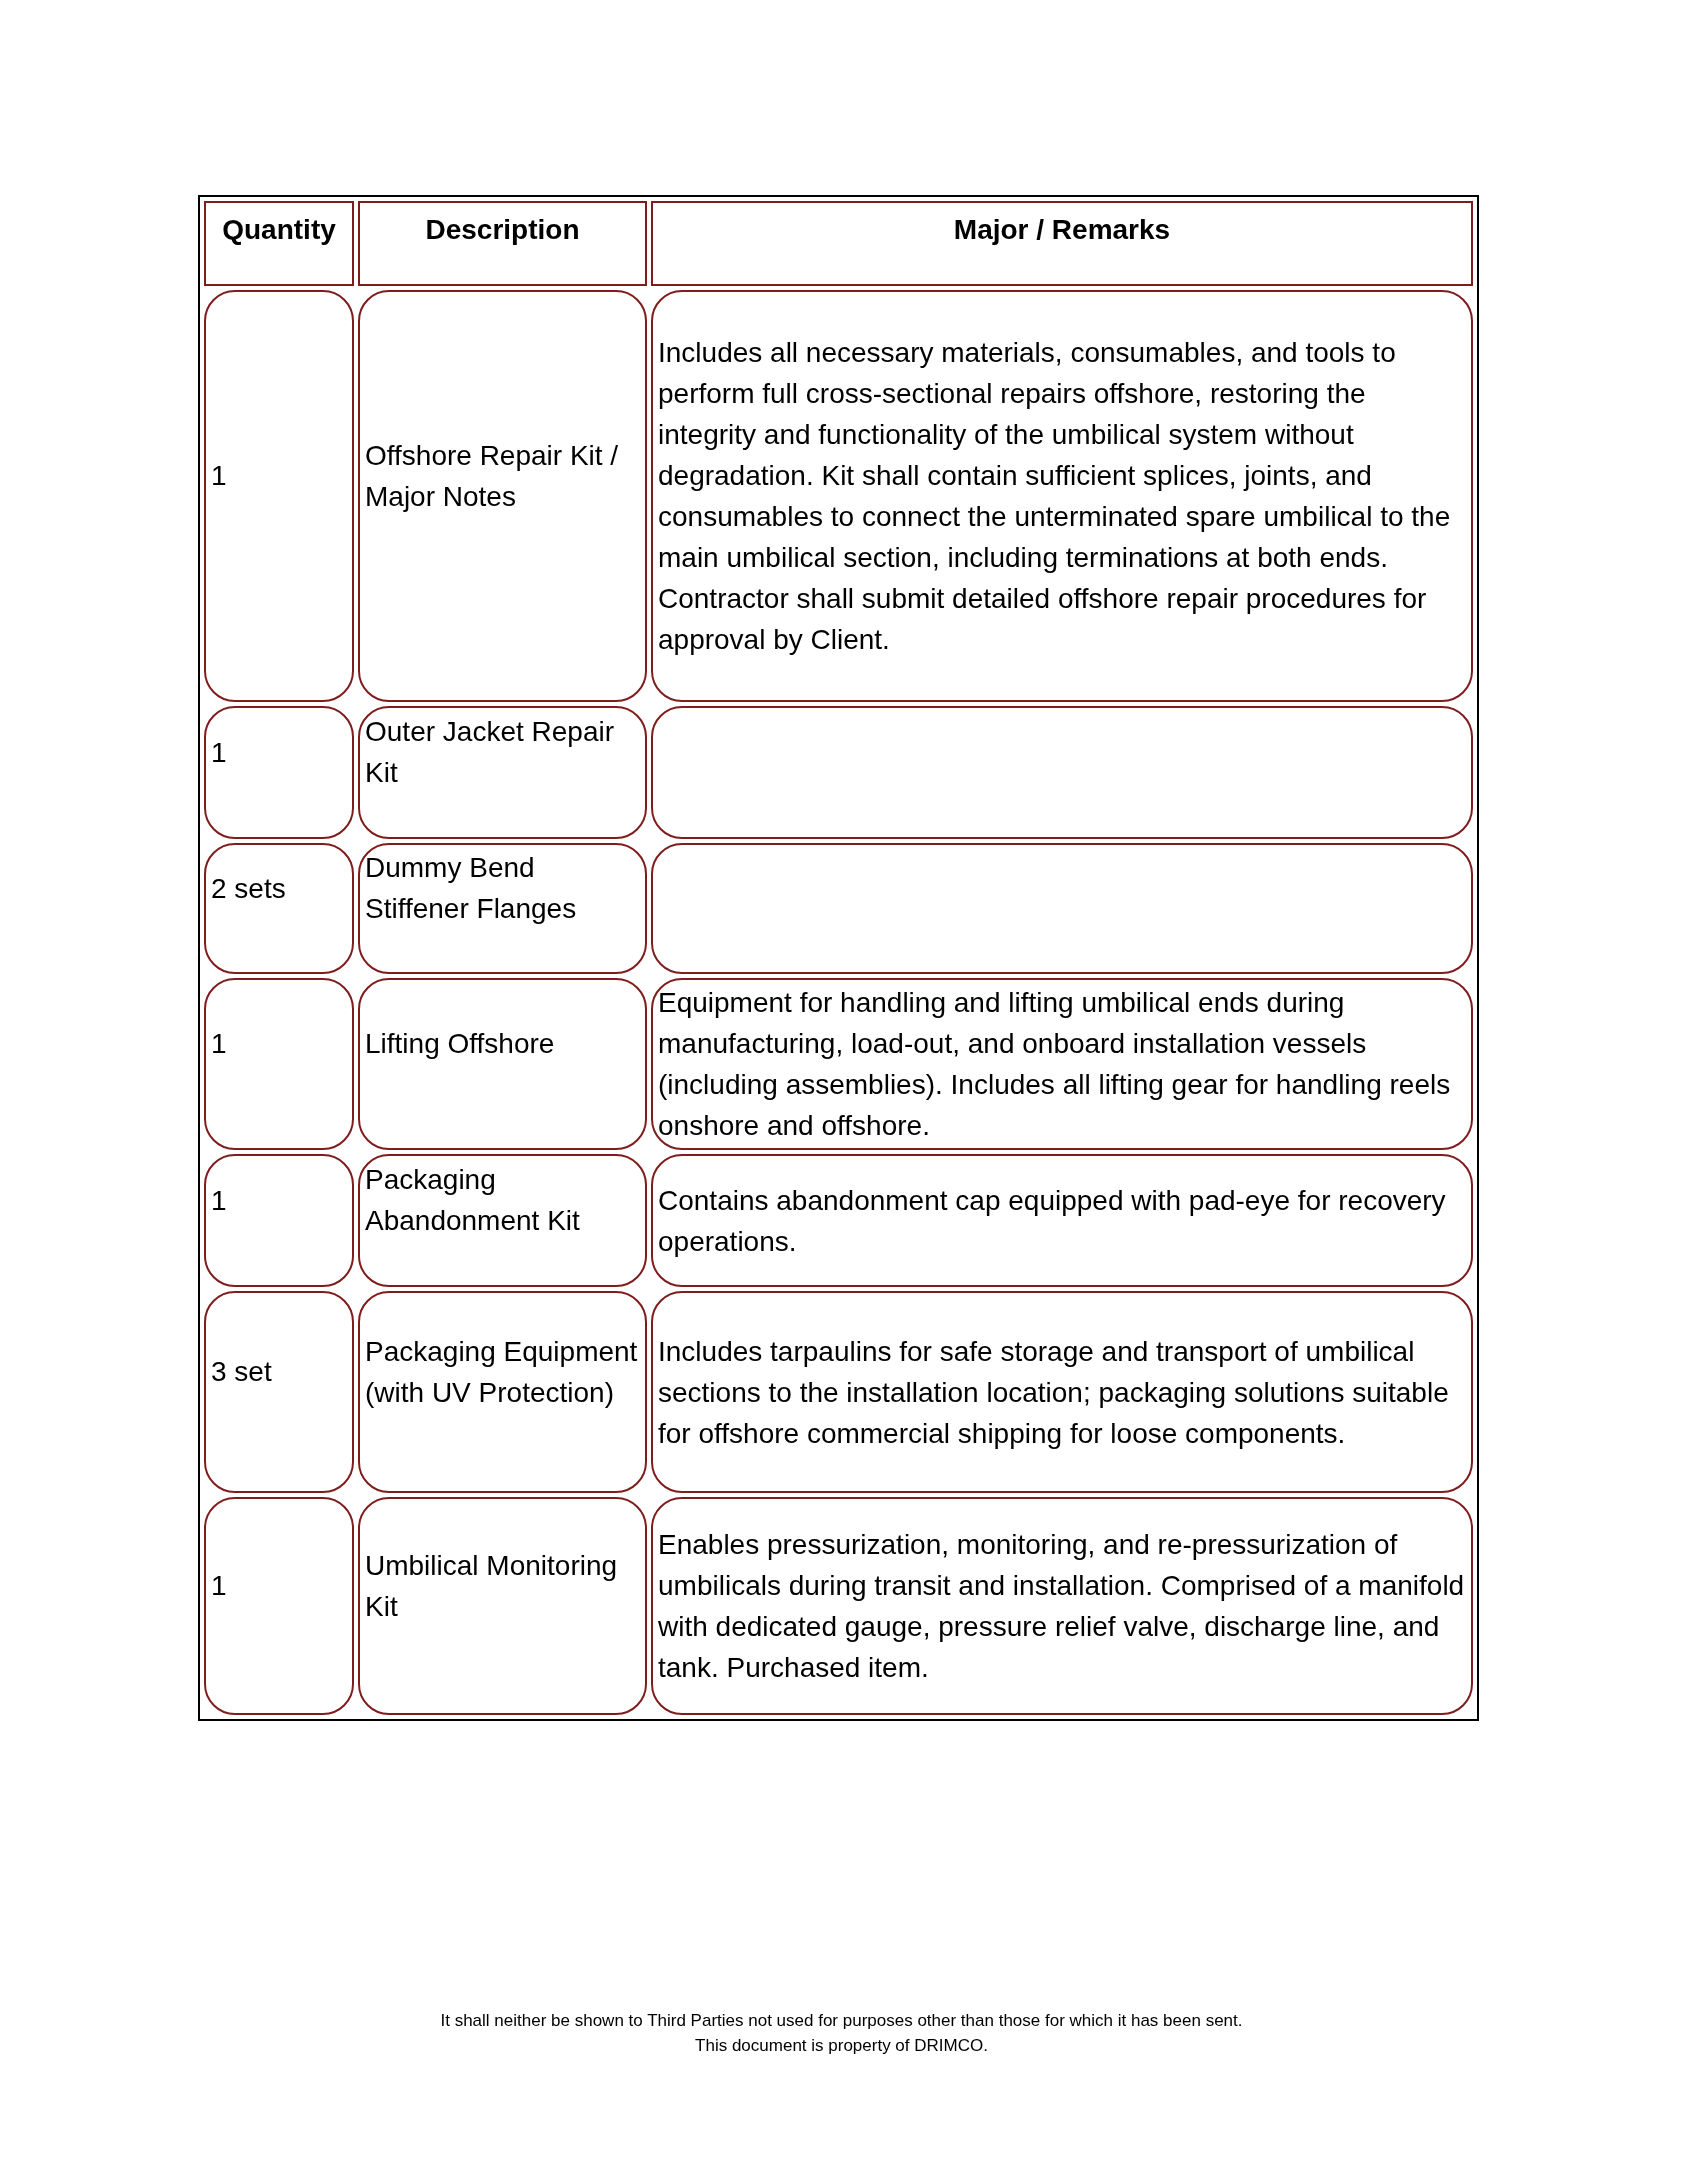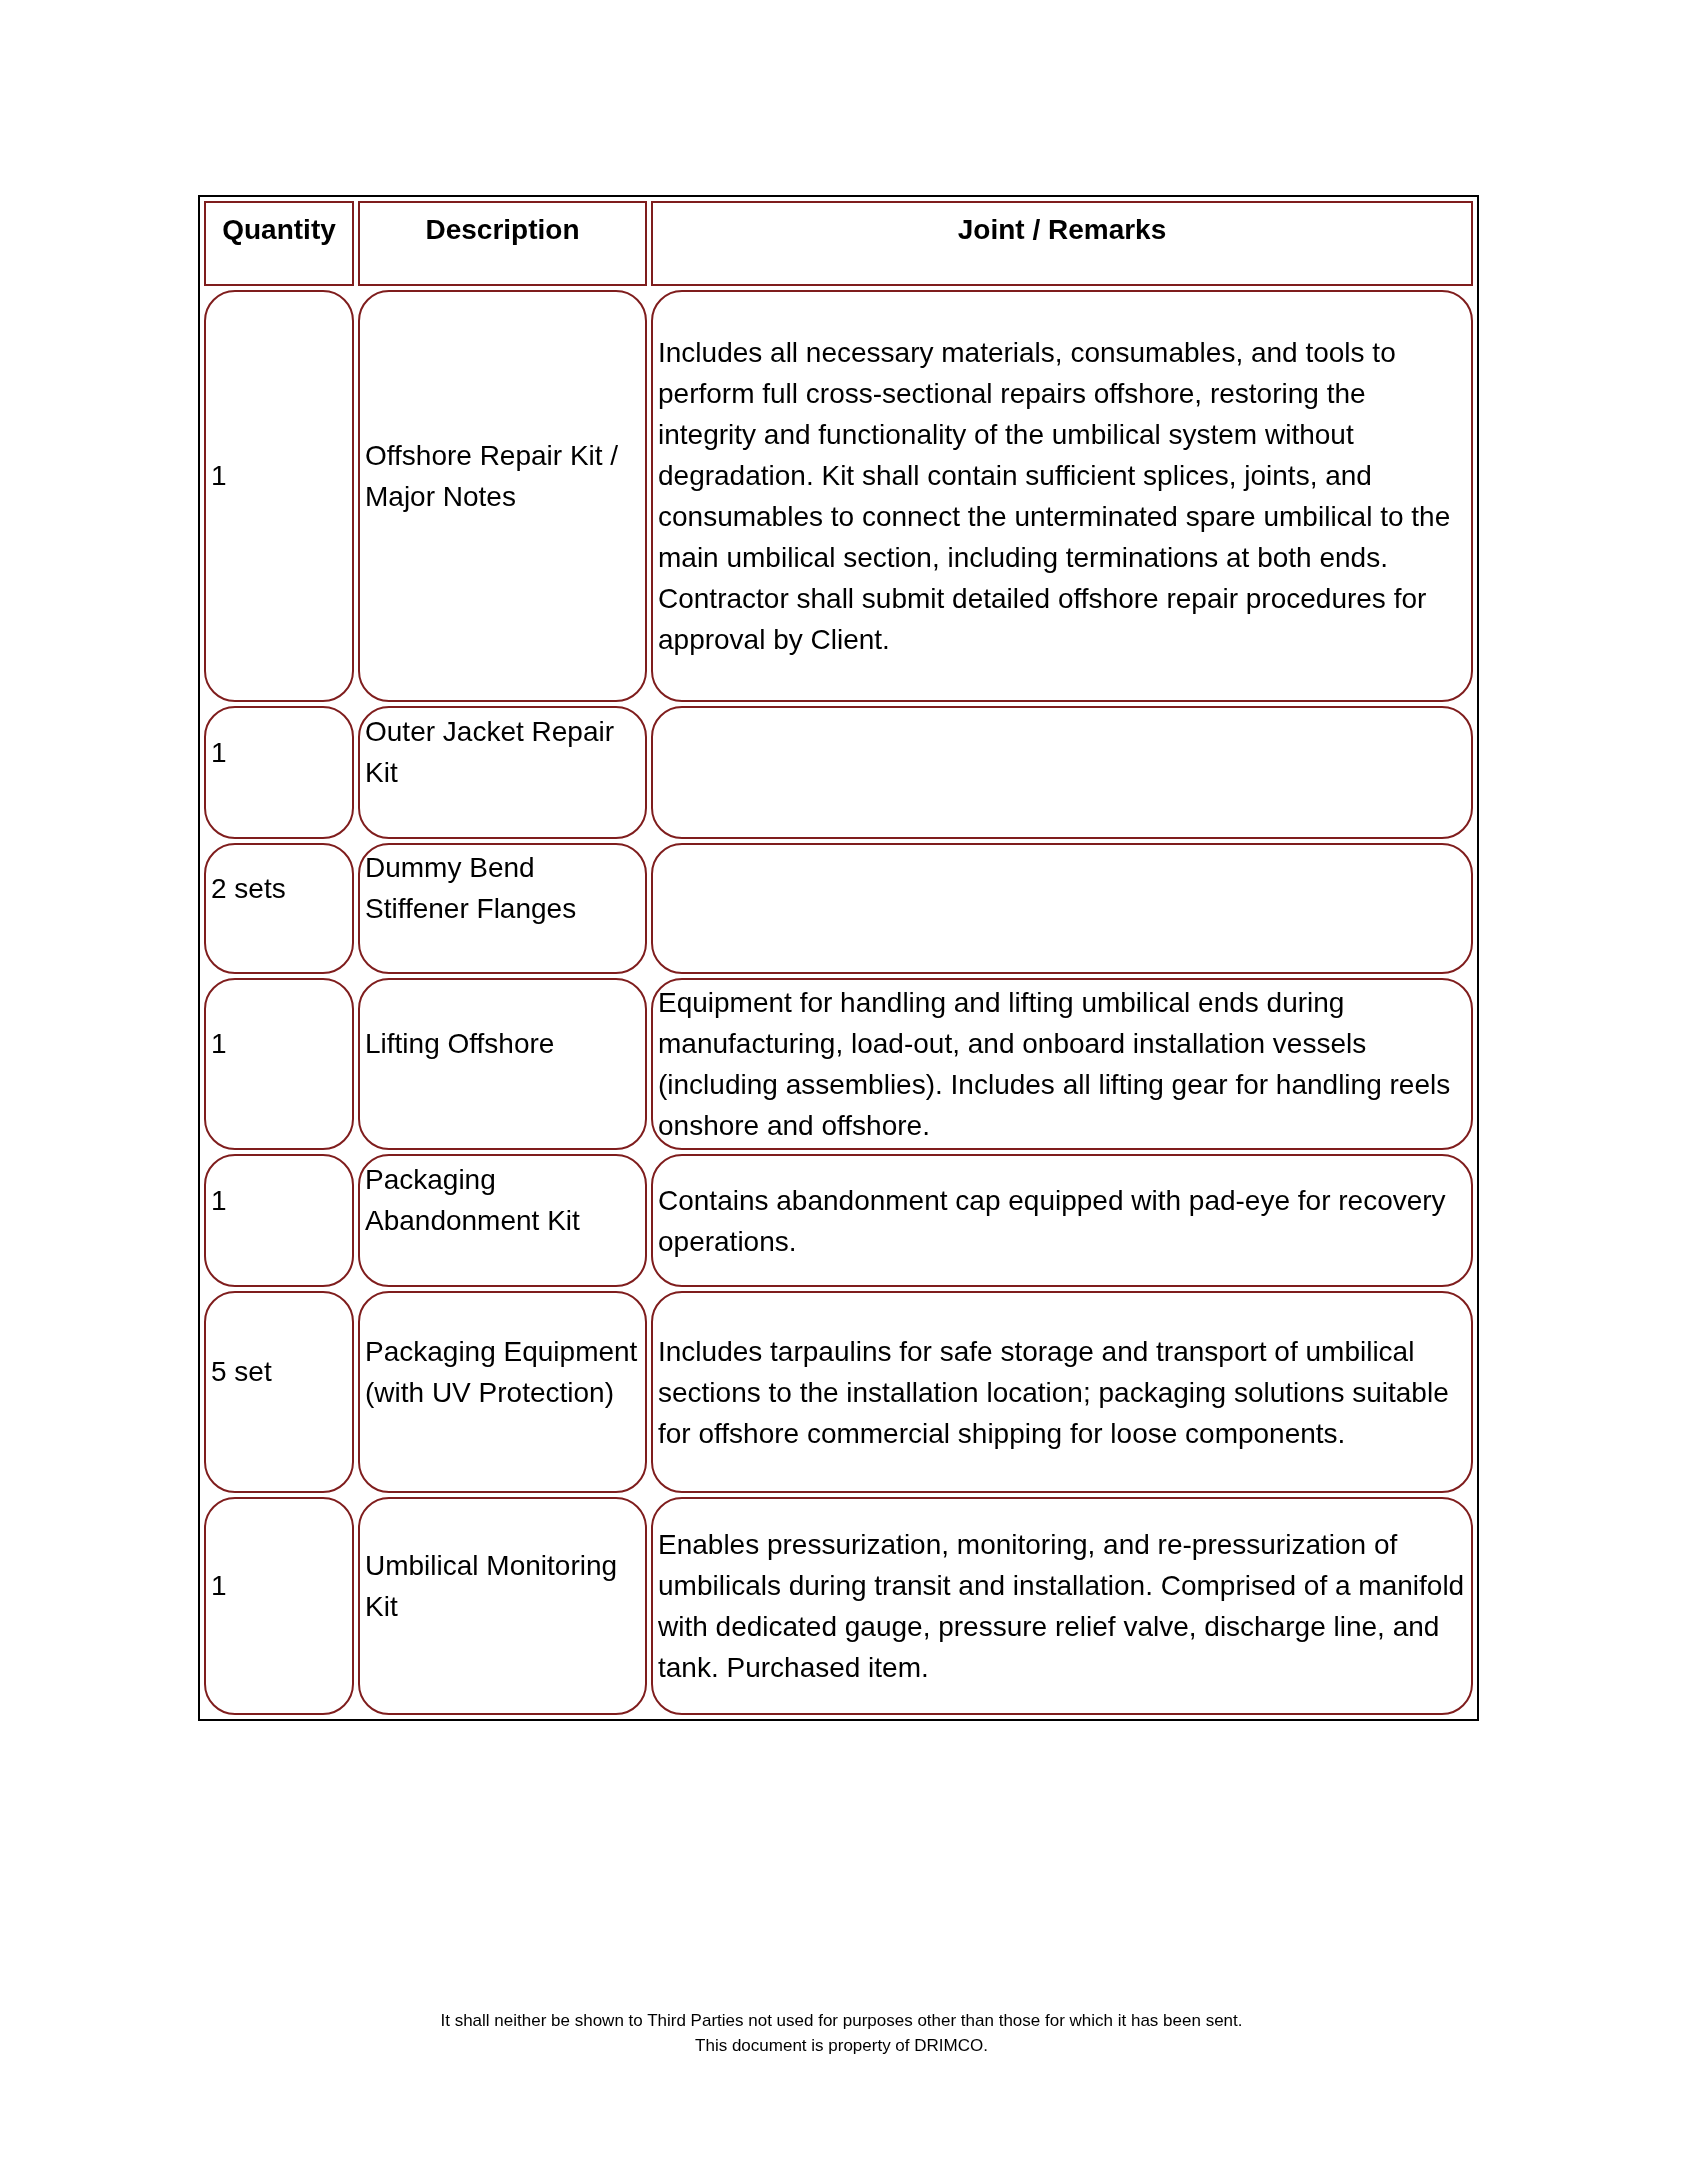--- a/index.html
+++ b/index.html
@@ -69,21 +69,21 @@
 <table class="doc-table">
   <colgroup>
     <col class="c-qty">
     <col class="c-desc">
     <col class="c-note">
   </colgroup>
   <thead>
     <tr>
       <th>Quantity</th>
       <th>Description</th>
-      <th>Joint / Remarks</th>
+      <th>Major / Remarks</th>
     </tr>
   </thead>
   <tbody id="table-body">
 
   <tr>
         <td style="height: 412px;">
           <div>1</div>
           <div class="cell-blank"></div>
         </td>
         <td>
@@ -141,21 +141,21 @@
         <td>
           <div>Packaging Abandonment Kit</div>
           <div class="cell-blank"></div>
         </td>
         <td>
           <div>Contains abandonment cap equipped with pad-eye for recovery operations.</div>
         </td>
       </tr>
       <tr>
         <td style="height: 202px;">
-          <div>5 set</div>
+          <div>3 set</div>
           <div class="cell-blank"></div>
         </td>
         <td>
           <div>Packaging Equipment (with UV Protection)</div>
           <div class="cell-blank"></div>
         </td>
         <td>
           <div>Includes tarpaulins for safe storage and transport of umbilical sections to the installation location; packaging solutions suitable for offshore commercial shipping for loose components.</div>
         </td>
       </tr>

